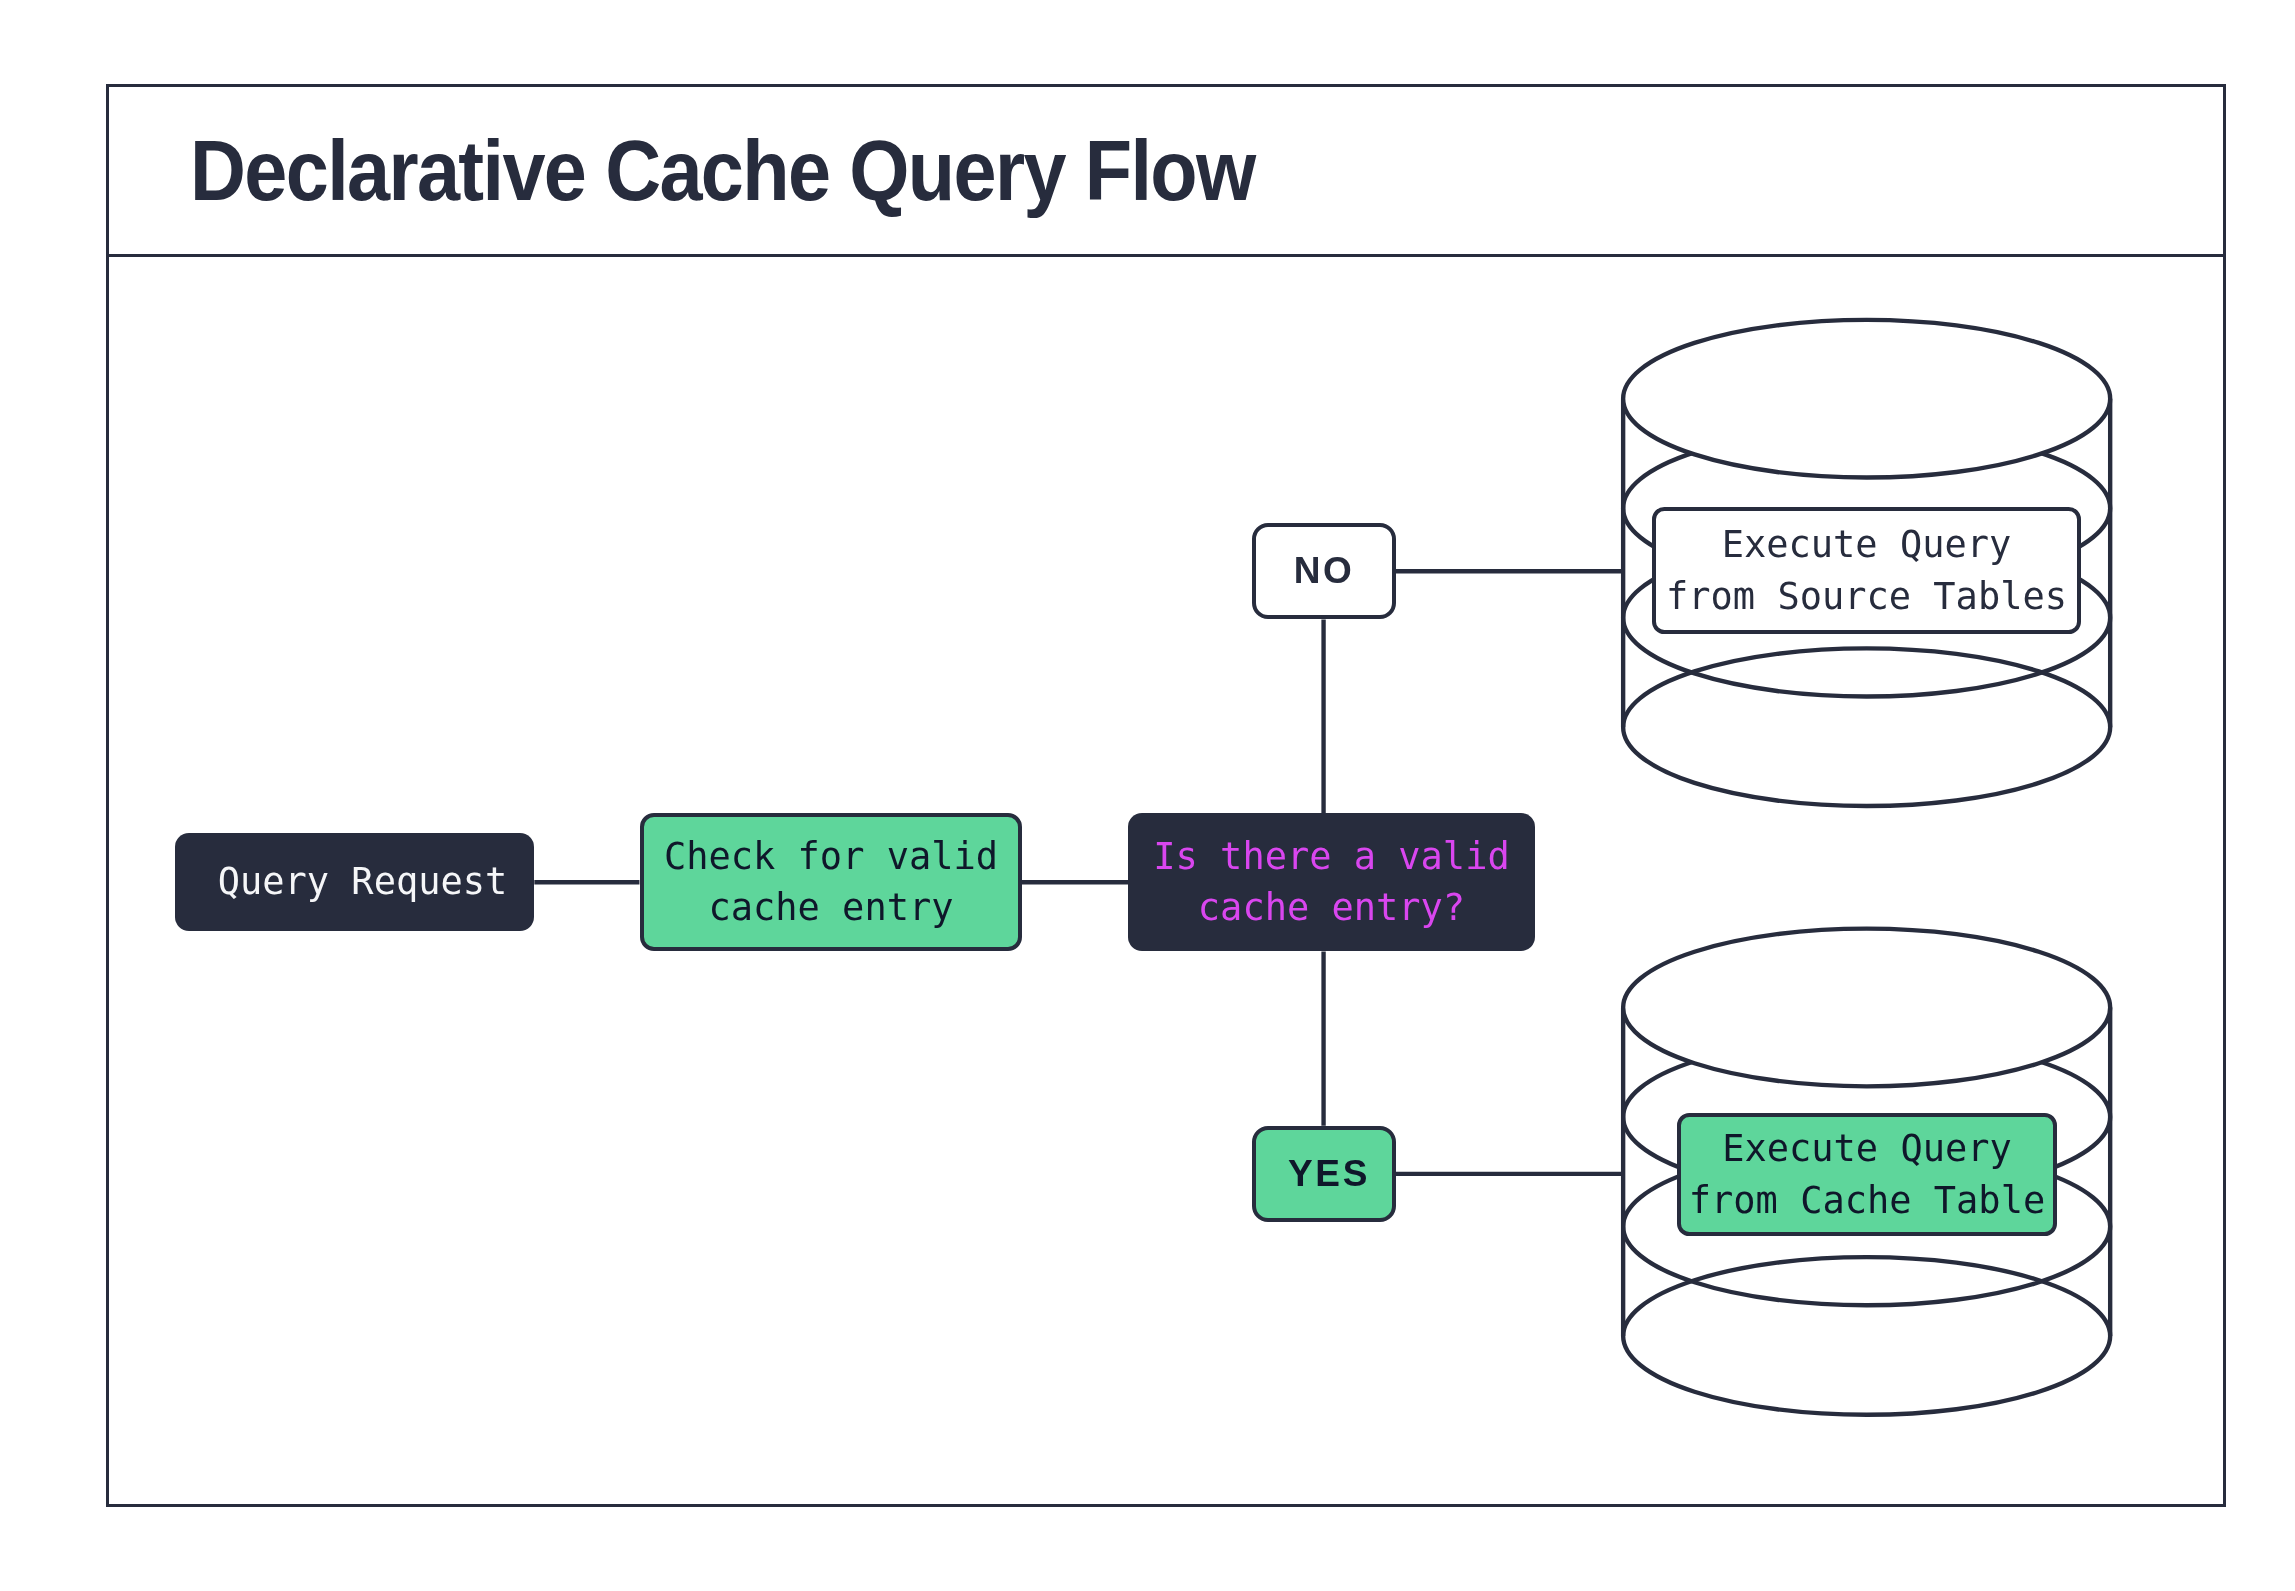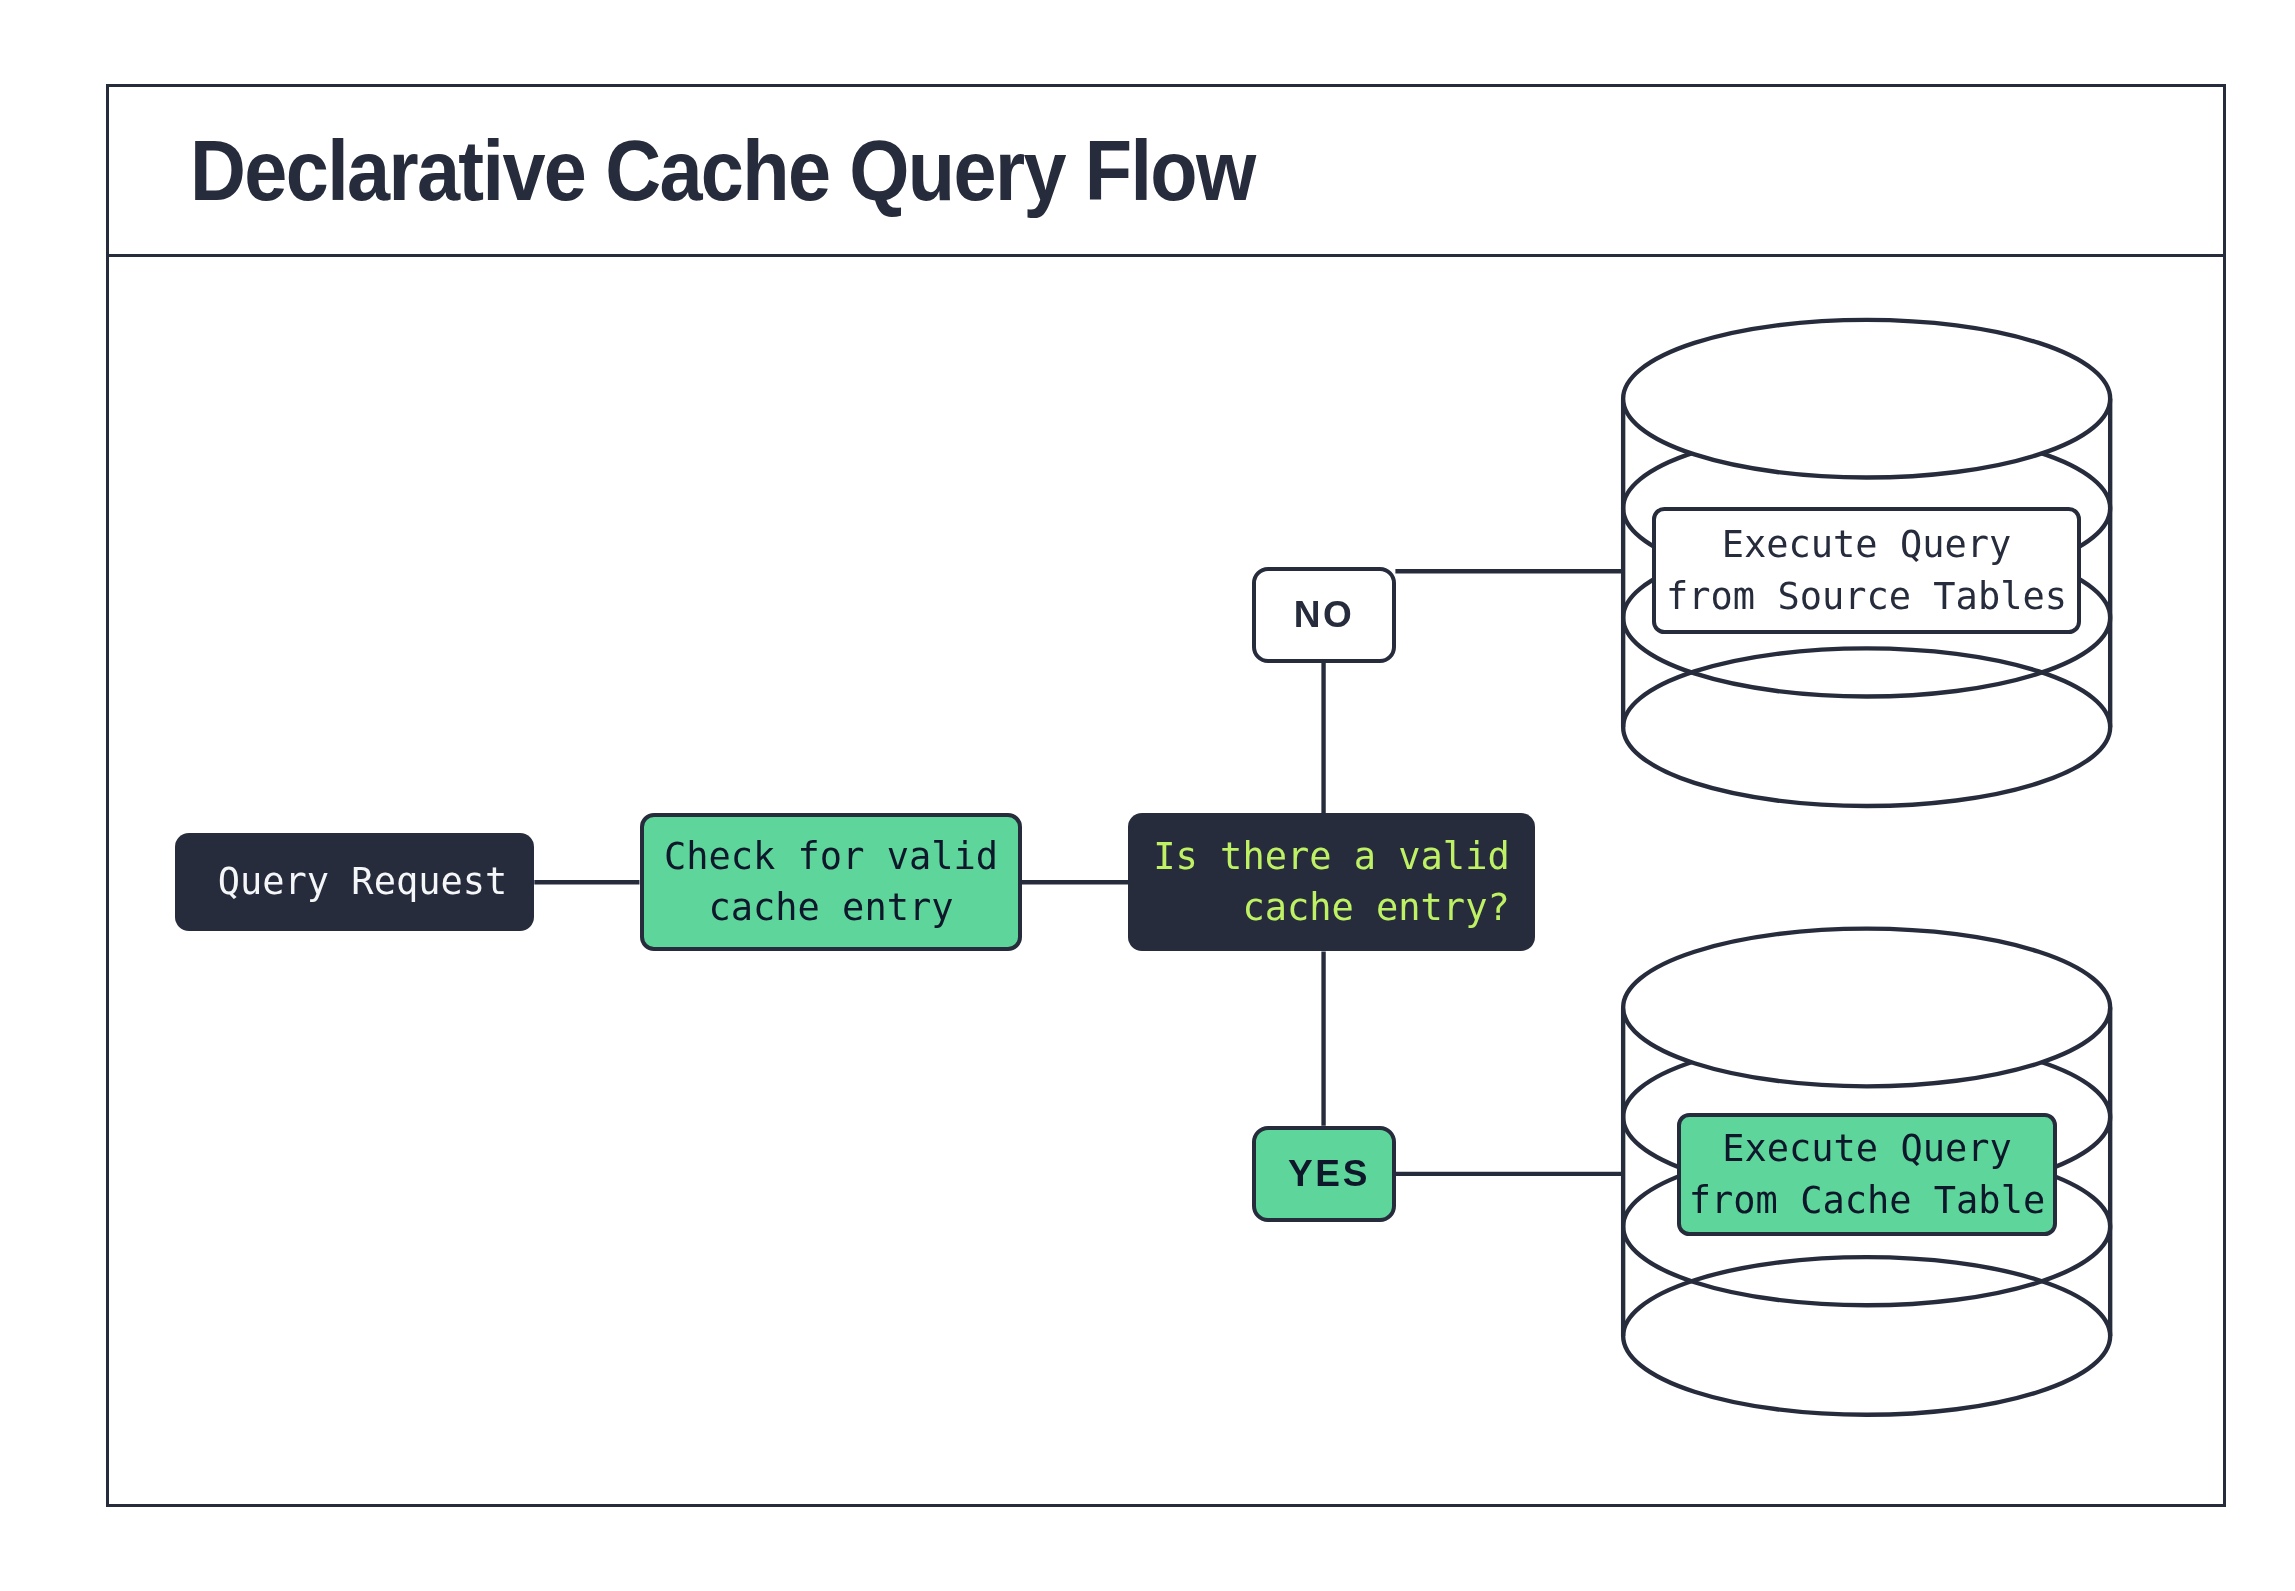--- a/index.html
+++ b/index.html
@@ -35,21 +35,21 @@
   }
   
   svg.wires{position:absolute;left:0;top:0;width:2295px;height:1591px;pointer-events:none;}
   .node{
     position:absolute;box-sizing:border-box;
     display:flex;align-items:center;justify-content:center;
     text-align:center;white-space:pre-line;
     font-size:37px;line-height:1.38;
     border-radius:14px;
   }
-  .node--dark{background:#272c3d;color:#bef264;text-align:right;}
+  .node--dark{background:#272c3d;color:#d946ef;}
   .node--dark-bright{background:#272c3d;color:#f5f6f8;}
   .node--green{background:#5ed69b;border:4.4px solid #272c3d;color:#0f172a;}
   .node--plain{background:#ffffff;border:4.4px solid #272c3d;color:#272c3d;}
   .node--tag{
     font-family:"Liberation Sans",sans-serif;
     font-weight:700;font-size:37px;letter-spacing:2.6px;
     border-radius:16px;
   }
 </style>
 </head>
@@ -96,21 +96,21 @@
   </svg>
 
   <div class="node node--dark-bright" style="left:175px;top:833px;width:359px;height:98px;padding-left:16px;">Query Request</div>
 
   <div class="node node--green" style="left:640px;top:813px;width:382px;height:138px;">Check for valid
 cache entry</div>
 
   <div class="node node--dark" style="left:1128px;top:813px;width:407px;height:138px;">Is there a valid
 cache entry?</div>
 
-  <div class="node node--plain node--tag" style="left:1252px;top:523px;width:144px;height:96px;margin-top:44px;">NO</div>
+  <div class="node node--plain node--tag" style="left:1252px;top:523px;width:144px;height:96px;">NO</div>
 
   <div class="node node--green node--tag" style="left:1252px;top:1126px;width:144px;height:96px;padding-left:10px;">YES</div>
 
   <div class="node node--plain" style="left:1652px;top:507px;width:429px;height:127px;border-radius:12.3px;">Execute Query
 from Source Tables</div>
 
   <div class="node node--green" style="left:1677px;top:1113px;width:380px;height:123px;border-radius:12.3px;">Execute Query
 from Cache Table</div>
 
 </div>

